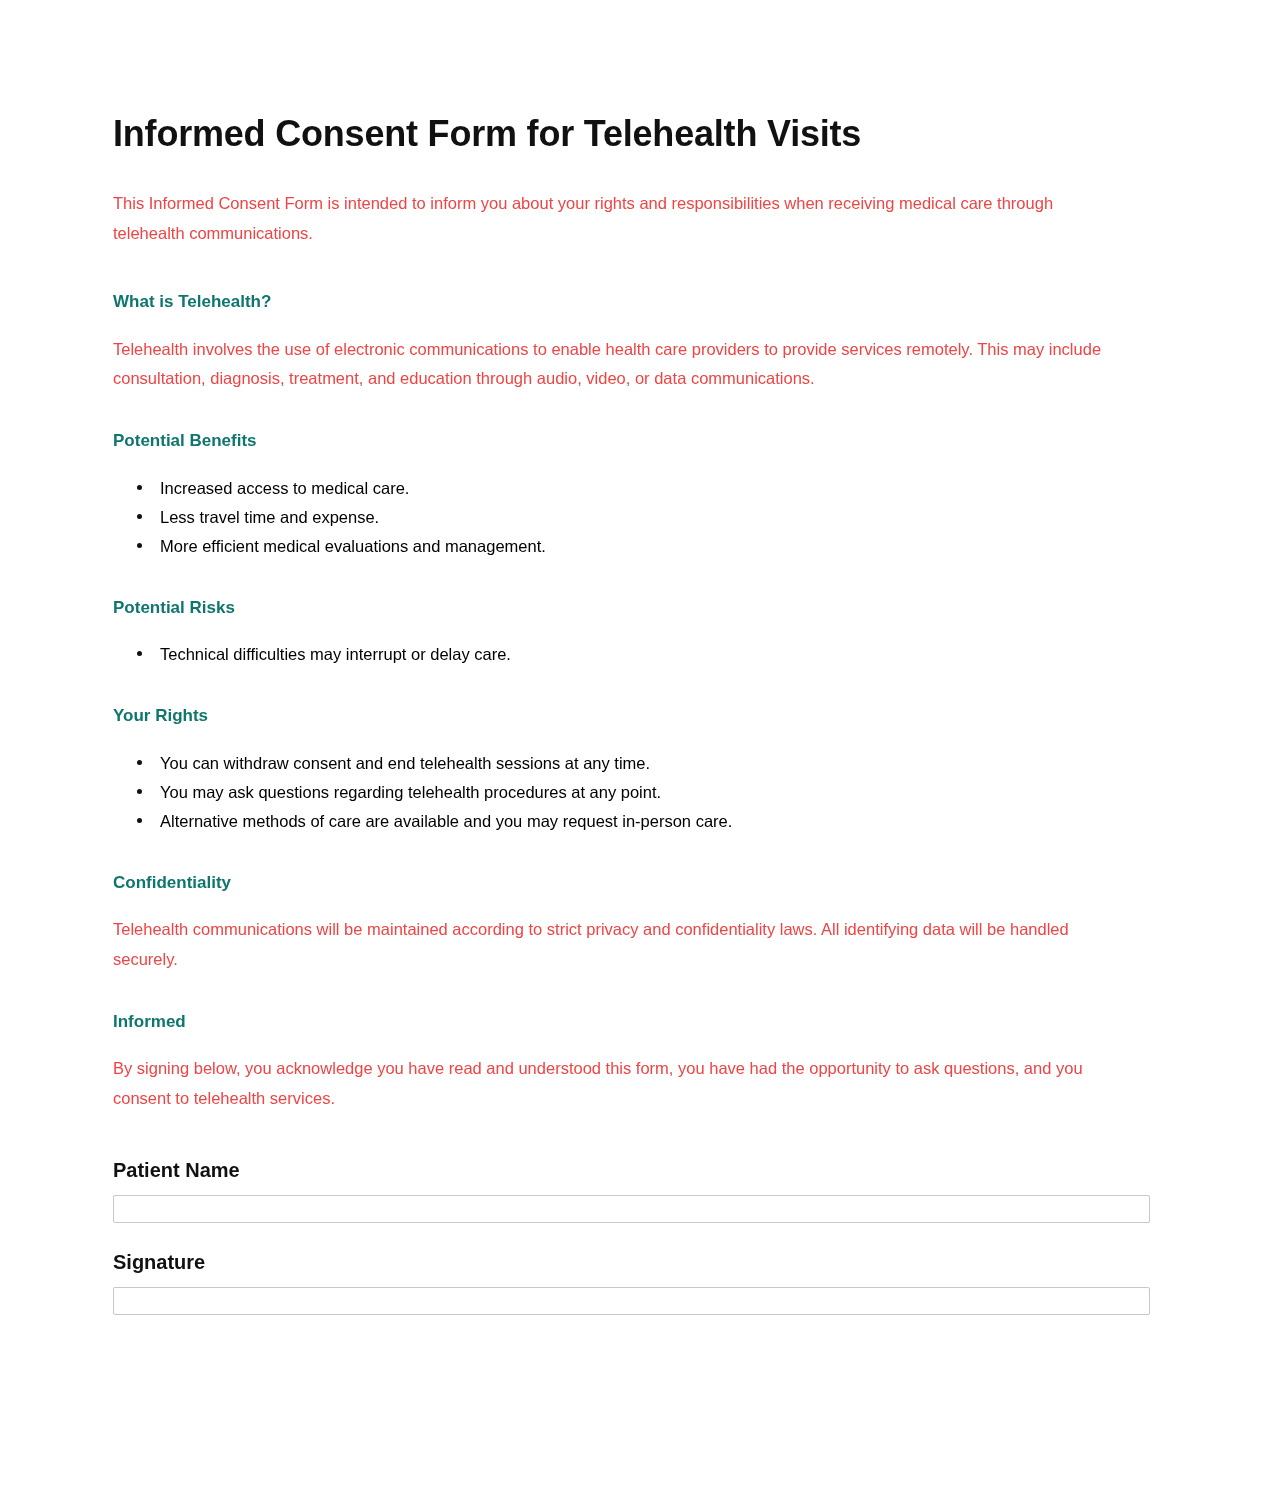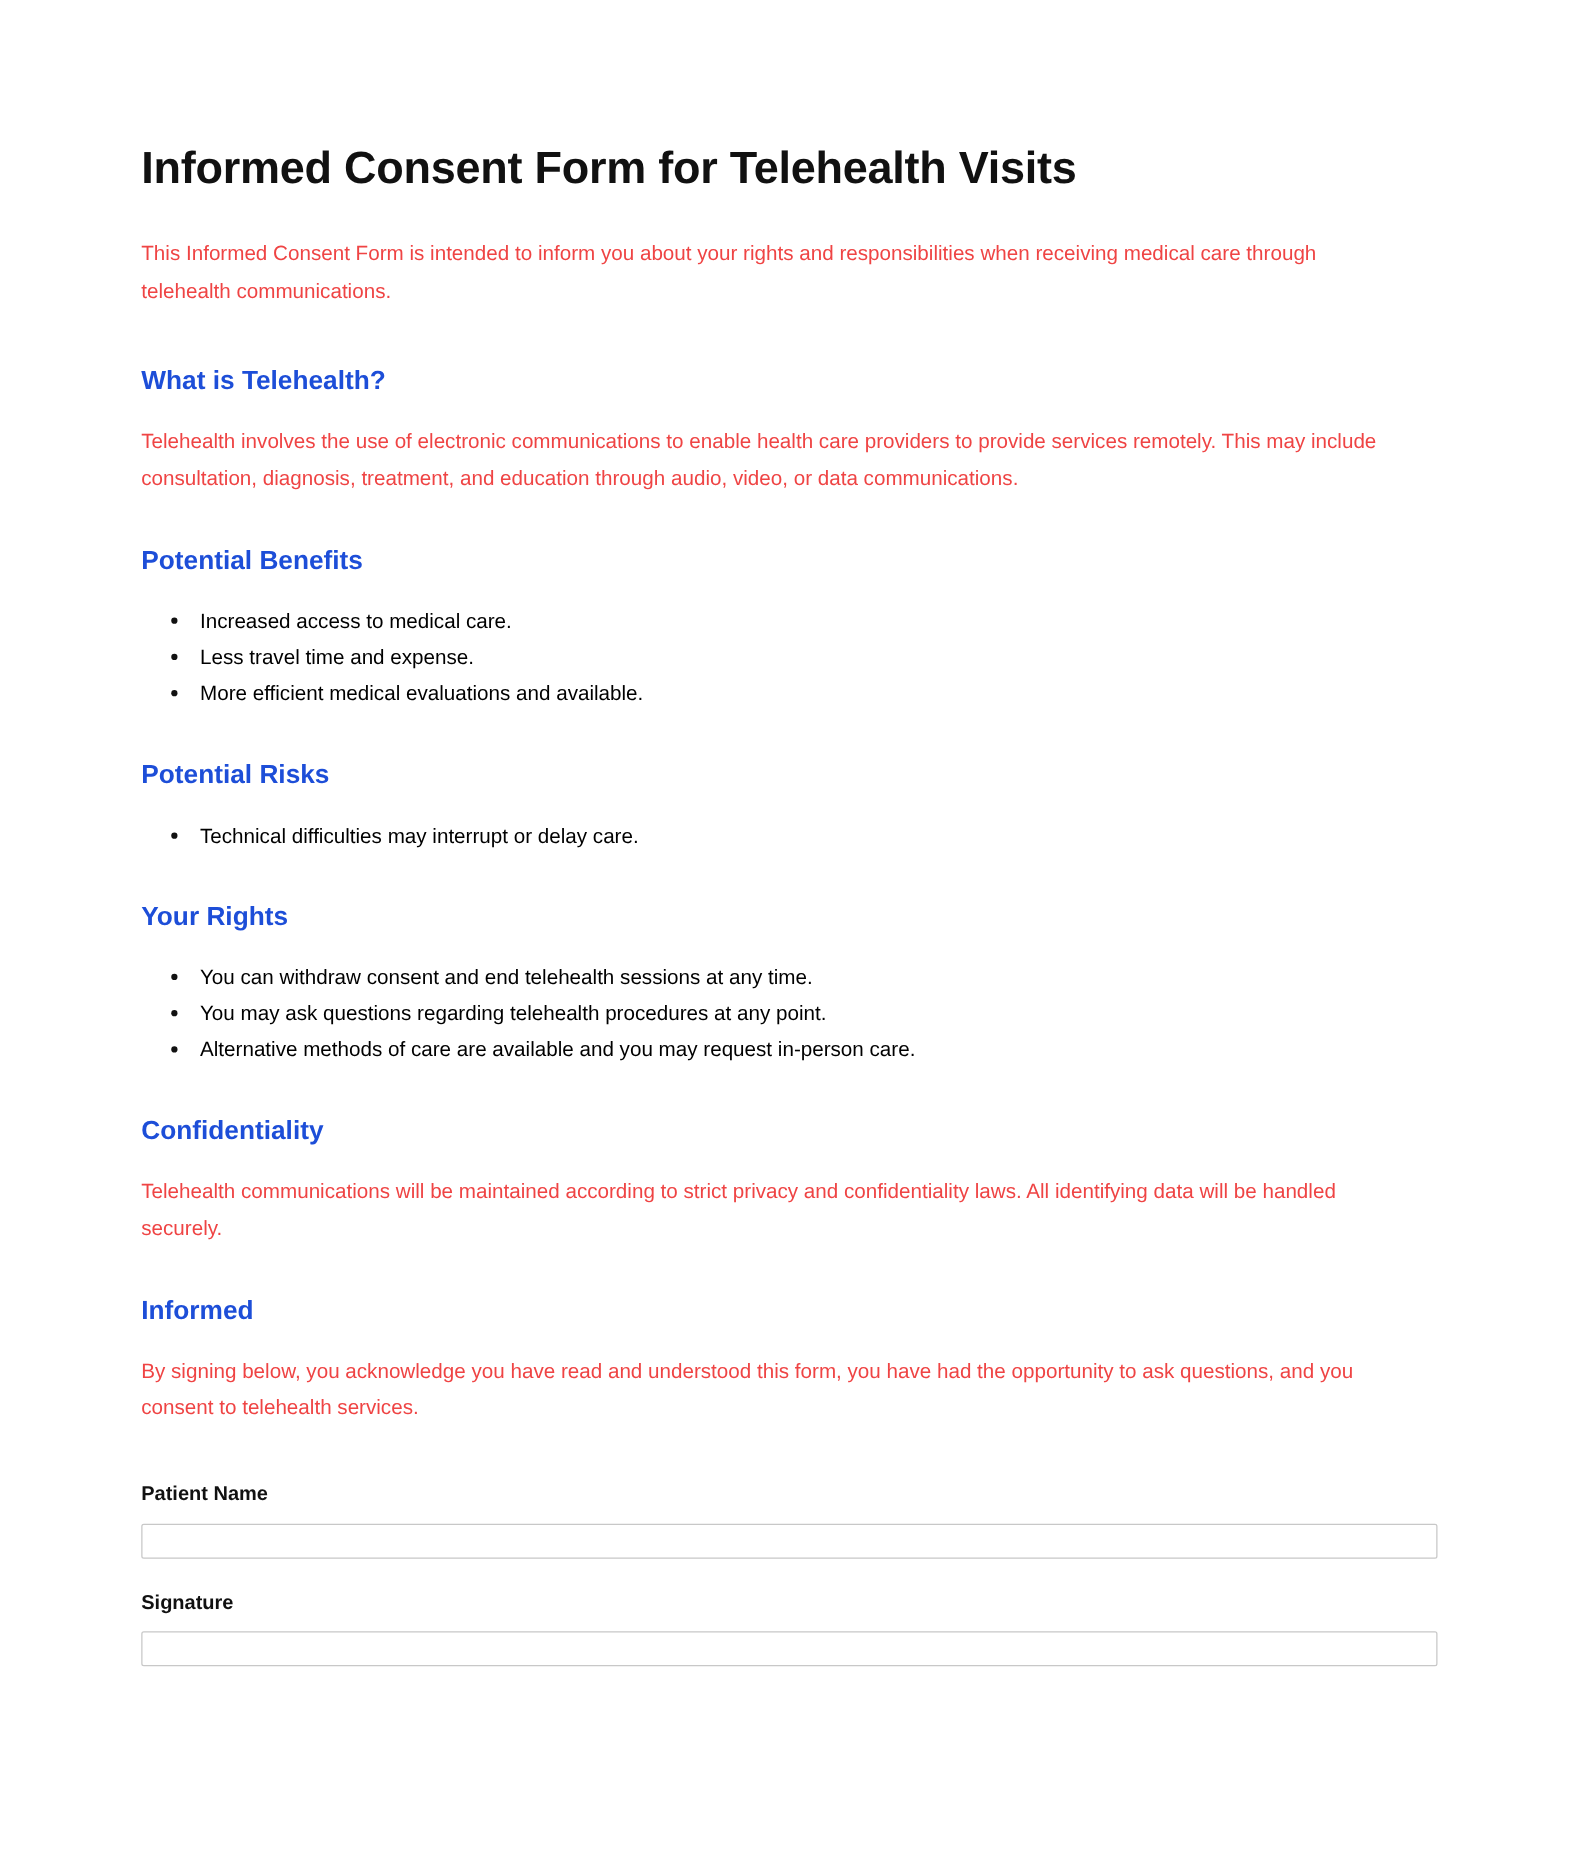--- a/index.html
+++ b/index.html
@@ -29,25 +29,25 @@
   h1.doc-title {
     font-size: 36px;
     font-weight: bold;
     line-height: 1.18;
     letter-spacing: -0.2px;
     margin: 0 0 34px 0;
     color: #111111;
   }
 
   h2.section-title {
-    font-size: 21px;
+    font-size: 17px;
     font-weight: bold;
     line-height: 1.2;
     margin: 0 0 22px 0;
-    color: #1d4ed8;
+    color: #0f766e;
   }
   .section {
     margin-bottom: 38px;
   }
   .section:last-of-type {
     margin-bottom: 0;
   }
 
   p.body-text {
     font-size: 16.5px;
@@ -80,21 +80,21 @@
     border-radius: 50%;
     background: #111111;
   }
 
   .field-group {
     margin-top: 0;
     margin-bottom: 26px;
   }
   .field-label {
     display: block;
-    font-size: 16px;
+    font-size: 20px;
     font-weight: bold;
     line-height: 1.3;
     margin-bottom: 12px;
     color: #111111;
   }
   .field-input {
     box-sizing: border-box;
     display: block;
     width: 1037px;
     height: 28px;
@@ -134,21 +134,21 @@
     <div class="section">
       <h2 class="section-title">What is Telehealth?</h2>
       <p class="body-text">Telehealth involves the use of electronic communications to enable health care providers to provide services remotely. This may include consultation, diagnosis, treatment, and education through audio, video, or data communications.</p>
     </div>
 
     <div class="section">
       <h2 class="section-title">Potential Benefits</h2>
       <ul class="bullet-list">
         <li>Increased access to medical care.</li>
         <li>Less travel time and expense.</li>
-        <li>More efficient medical evaluations and available.</li>
+        <li>More efficient medical evaluations and management.</li>
       </ul>
     </div>
 
     <div class="section">
       <h2 class="section-title">Potential Risks</h2>
       <ul class="bullet-list">
         <li>Technical difficulties may interrupt or delay care.</li>
       </ul>
     </div>
 

